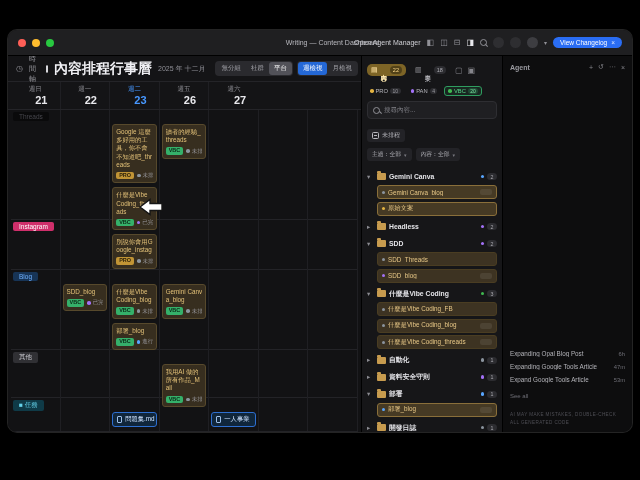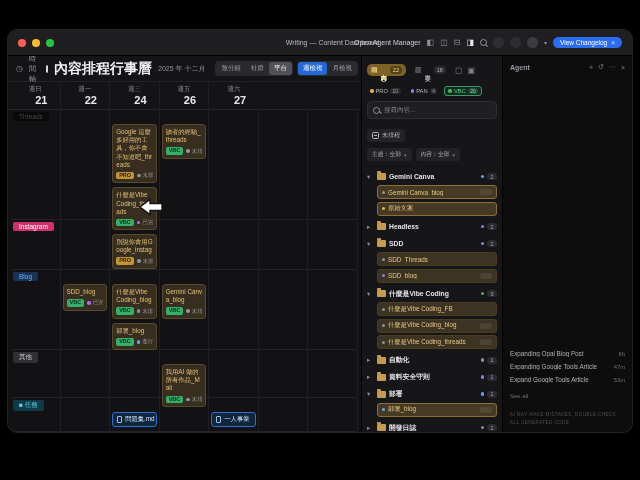--- a/index.html
+++ b/index.html
@@ -177,23 +177,23 @@
         </div>
         <div class="dayhdr" id="dayhdr">
             <div class="day">
               <span class="wd">週日</span>
               <span class="num">21</span>
             </div>
             <div class="day">
               <span class="wd">週一</span>
               <span class="num">22</span>
             </div>
-            <div class="day">
-              <span class="wd">週三</span>
-              <span class="num">24</span>
+            <div class="day today">
+              <span class="wd">週二</span>
+              <span class="num today">23</span>
             </div>
             <div class="day">
               <span class="wd">週五</span>
               <span class="num">26</span>
             </div>
             <div class="day">
               <span class="wd">週六</span>
               <span class="num">27</span>
             </div>
           </div>

